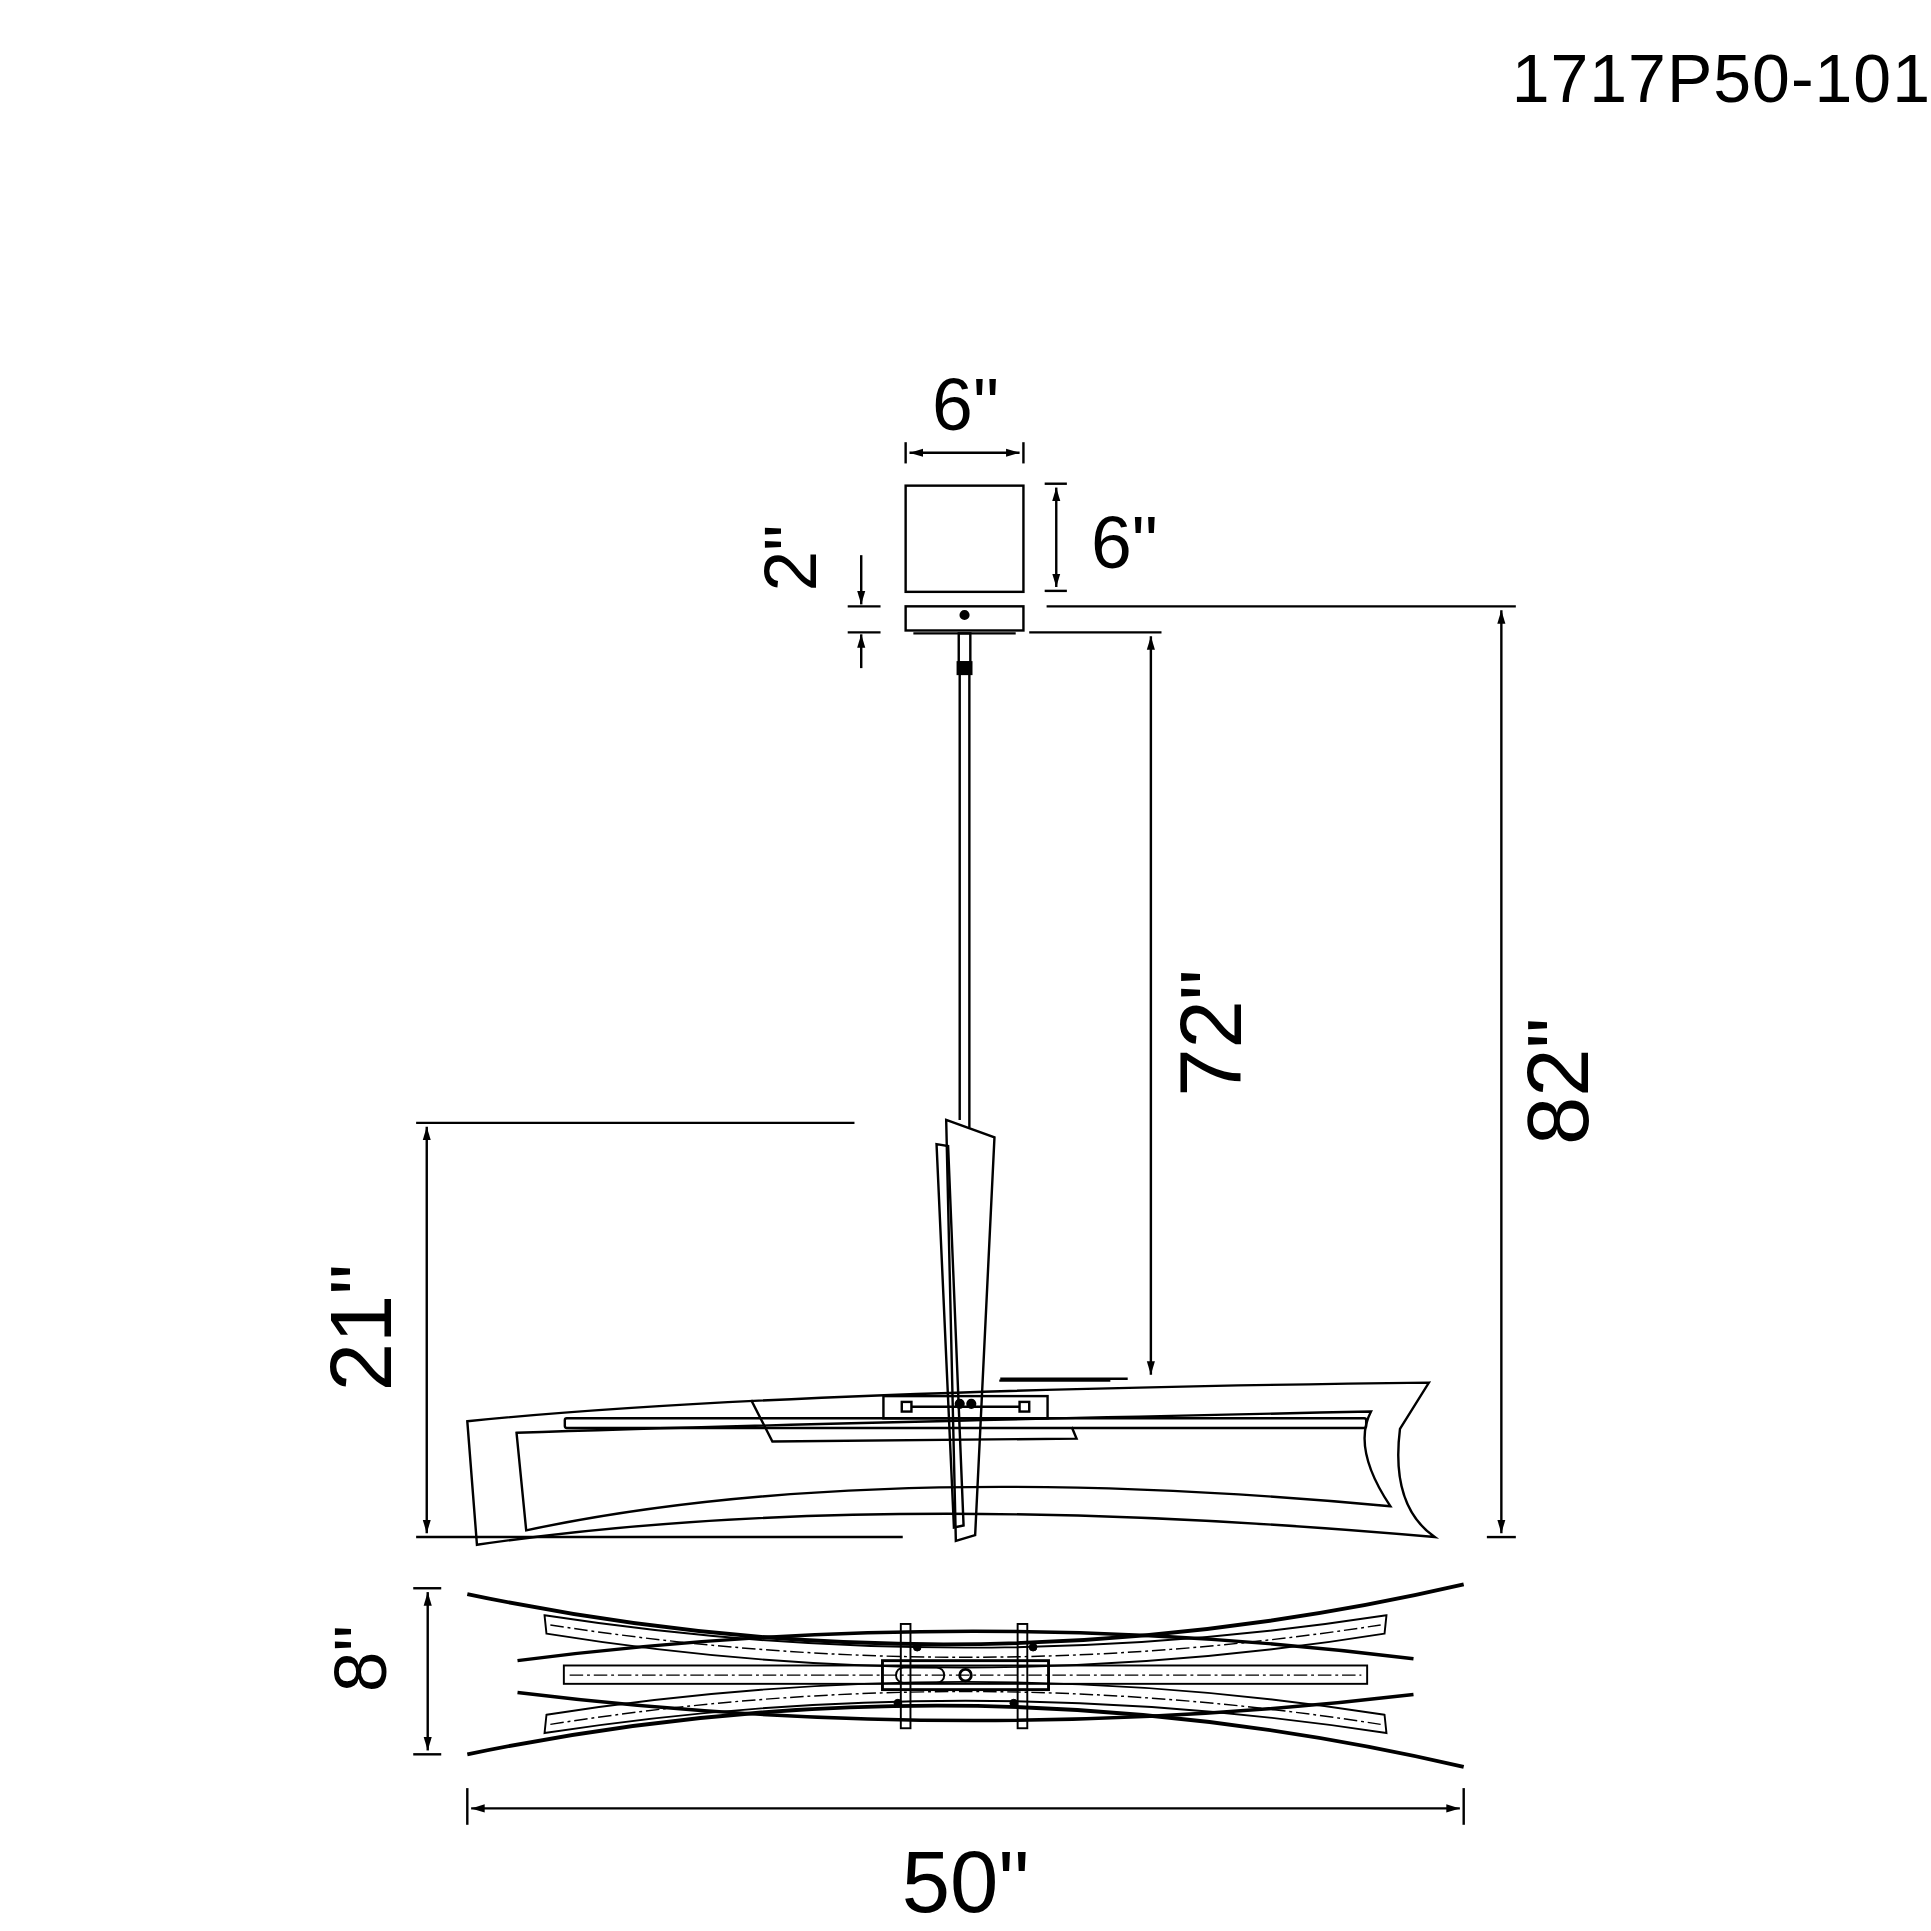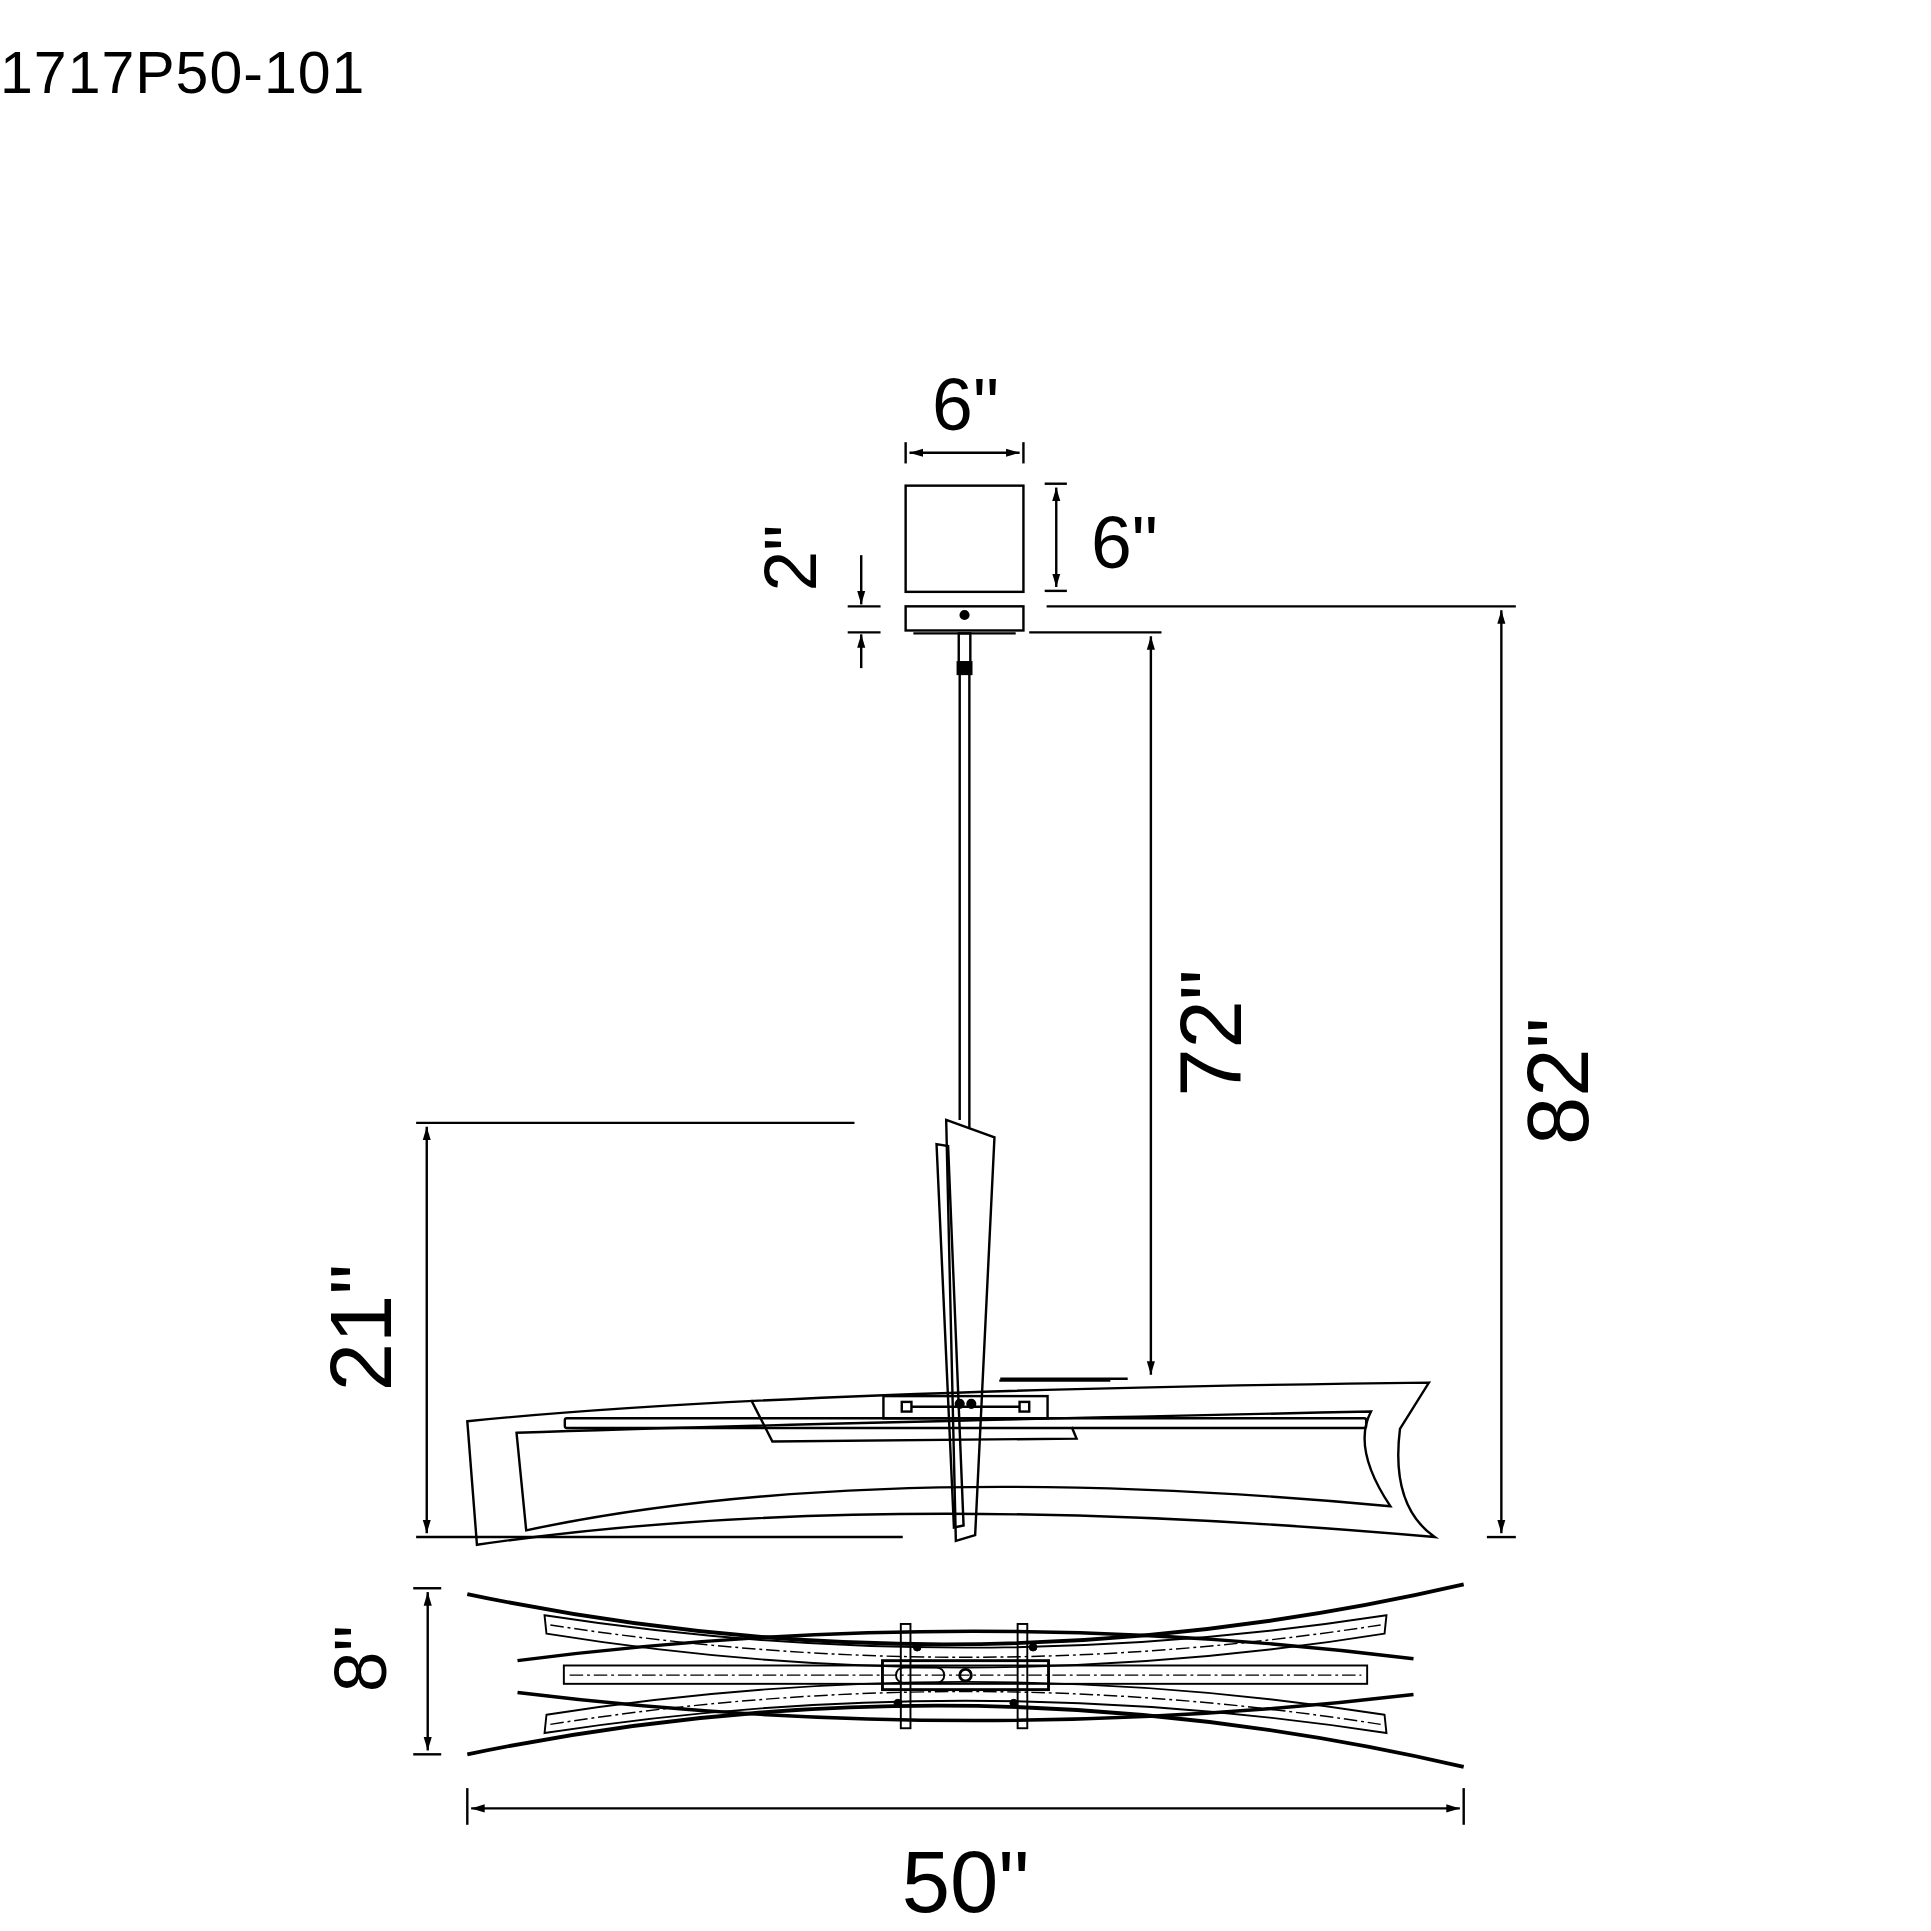--- a/index.html
+++ b/index.html
@@ -1,17 +1,17 @@
 <!DOCTYPE html>
 <html><head>
 <meta charset="utf-8">
 <style>
   html,body{margin:0;padding:0;background:#ffffff;}
   body{width:1931px;height:1931px;position:relative;overflow:hidden;font-family:"Liberation Sans",sans-serif;}
-  .title{position:absolute;left:0;width:1931px;top:39px;text-align:left;font-size:59px;color:#000;letter-spacing:1px;}
+  .title{position:absolute;left:0;width:1931px;top:39px;text-align:right;font-size:68px;color:#000;letter-spacing:1px;}
   svg{position:absolute;left:0;top:0;}
   .lbl{font-family:"Liberation Sans",sans-serif;fill:#000;}
 </style>
 </head>
 <body>
 
 <div class="title">1717P50-101</div>
 
 <svg width="1931" height="1931" viewBox="0 0 2000 2000">
   <defs>

